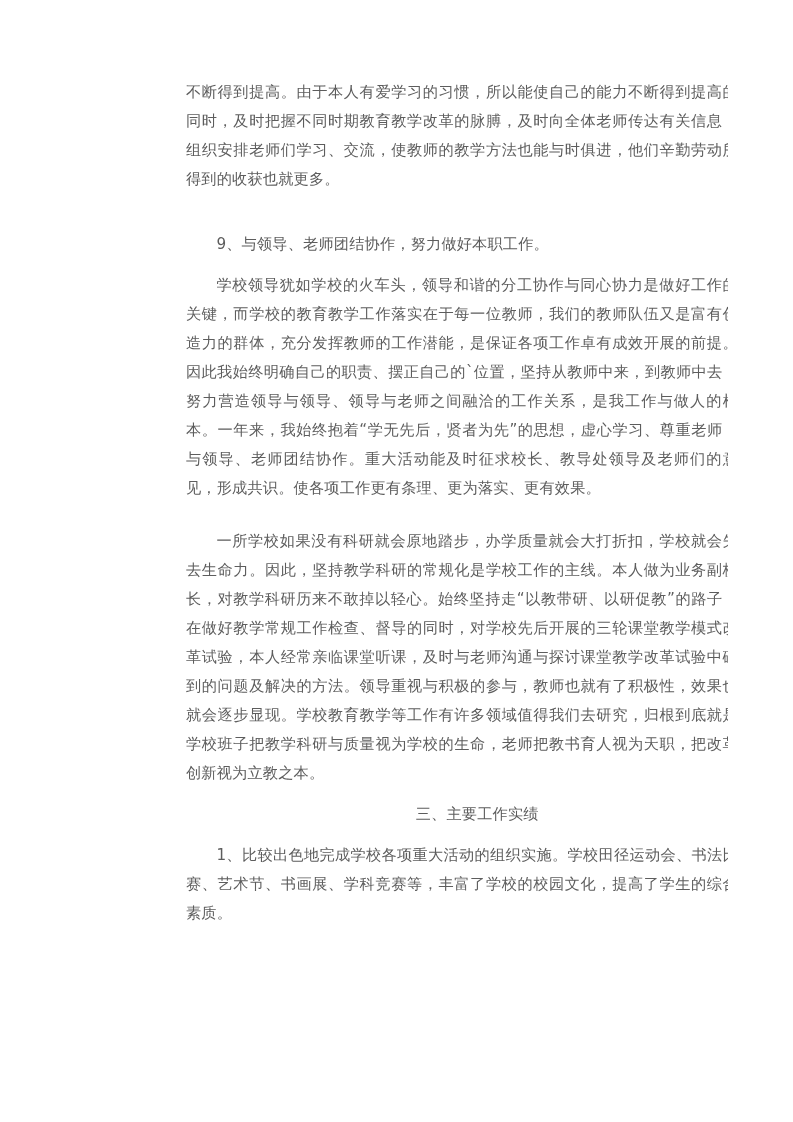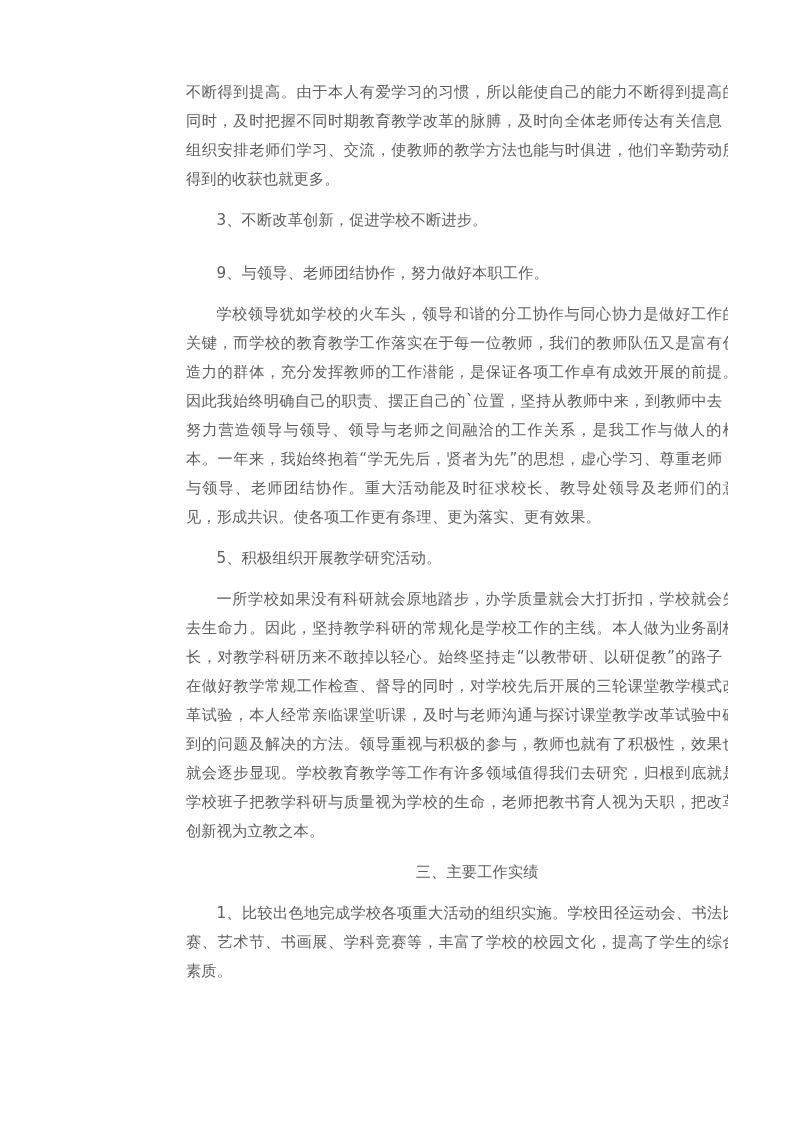--- a/index.html
+++ b/index.html
@@ -70,36 +70,34 @@
 </head>
 <body>
 
 <div class="page">
   <div class="page-body">
 
     <p class="para no-indent">不断得到提高。由于本人有爱学习的习惯，所以能使自己的能力不断得到提高的同时，及时把握不同时期教育教学改革的脉膊，及时向全体老师传达有关信息，组织安排老师们学习、交流，使教师的教学方法也能与时俱进，他们辛勤劳动所得到的收获也就更多。</p>
 
     <div class="gap-para"></div>
 
-    <p class="para heading-line">3、不断改革创新，促进学校不断进步。</p>
 
     <div class="gap-para"></div>
 
 
     <div class="gap-para"></div>
 
     <p class="para heading-line">9、与领导、老师团结协作，努力做好本职工作。</p>
 
     <div class="gap-para"></div>
 
     <p class="para">学校领导犹如学校的火车头，领导和谐的分工协作与同心协力是做好工作的关键，而学校的教育教学工作落实在于每一位教师，我们的教师队伍又是富有创造力的群体，充分发挥教师的工作潜能，是保证各项工作卓有成效开展的前提。因此我始终明确自己的职责、摆正自己的`位置，坚持从教师中来，到教师中去，努力营造领导与领导、领导与老师之间融洽的工作关系，是我工作与做人的根本。一年来，我始终抱着“学无先后，贤者为先”的思想，虚心学习、尊重老师，与领导、老师团结协作。重大活动能及时征求校长、教导处领导及老师们的意见，形成共识。使各项工作更有条理、更为落实、更有效果。</p>
 
     <div class="gap-para"></div>
 
-    <p class="para heading-line">5、积极组织开展教学研究活动。</p>
 
     <div class="gap-para"></div>
 
     <p class="para">一所学校如果没有科研就会原地踏步，办学质量就会大打折扣，学校就会失去生命力。因此，坚持教学科研的常规化是学校工作的主线。本人做为业务副校长，对教学科研历来不敢掉以轻心。始终坚持走“以教带研、以研促教”的路子，在做好教学常规工作检查、督导的同时，对学校先后开展的三轮课堂教学模式改革试验，本人经常亲临课堂听课，及时与老师沟通与探讨课堂教学改革试验中碰到的问题及解决的方法。领导重视与积极的参与，教师也就有了积极性，效果也就会逐步显现。学校教育教学等工作有许多领域值得我们去研究，归根到底就是学校班子把教学科研与质量视为学校的生命，老师把教书育人视为天职，把改革创新视为立教之本。</p>
 
     <div class="gap-para"></div>
 
     <p class="para section-heading">三、主要工作实绩</p>
 
     <div class="gap-para"></div>

